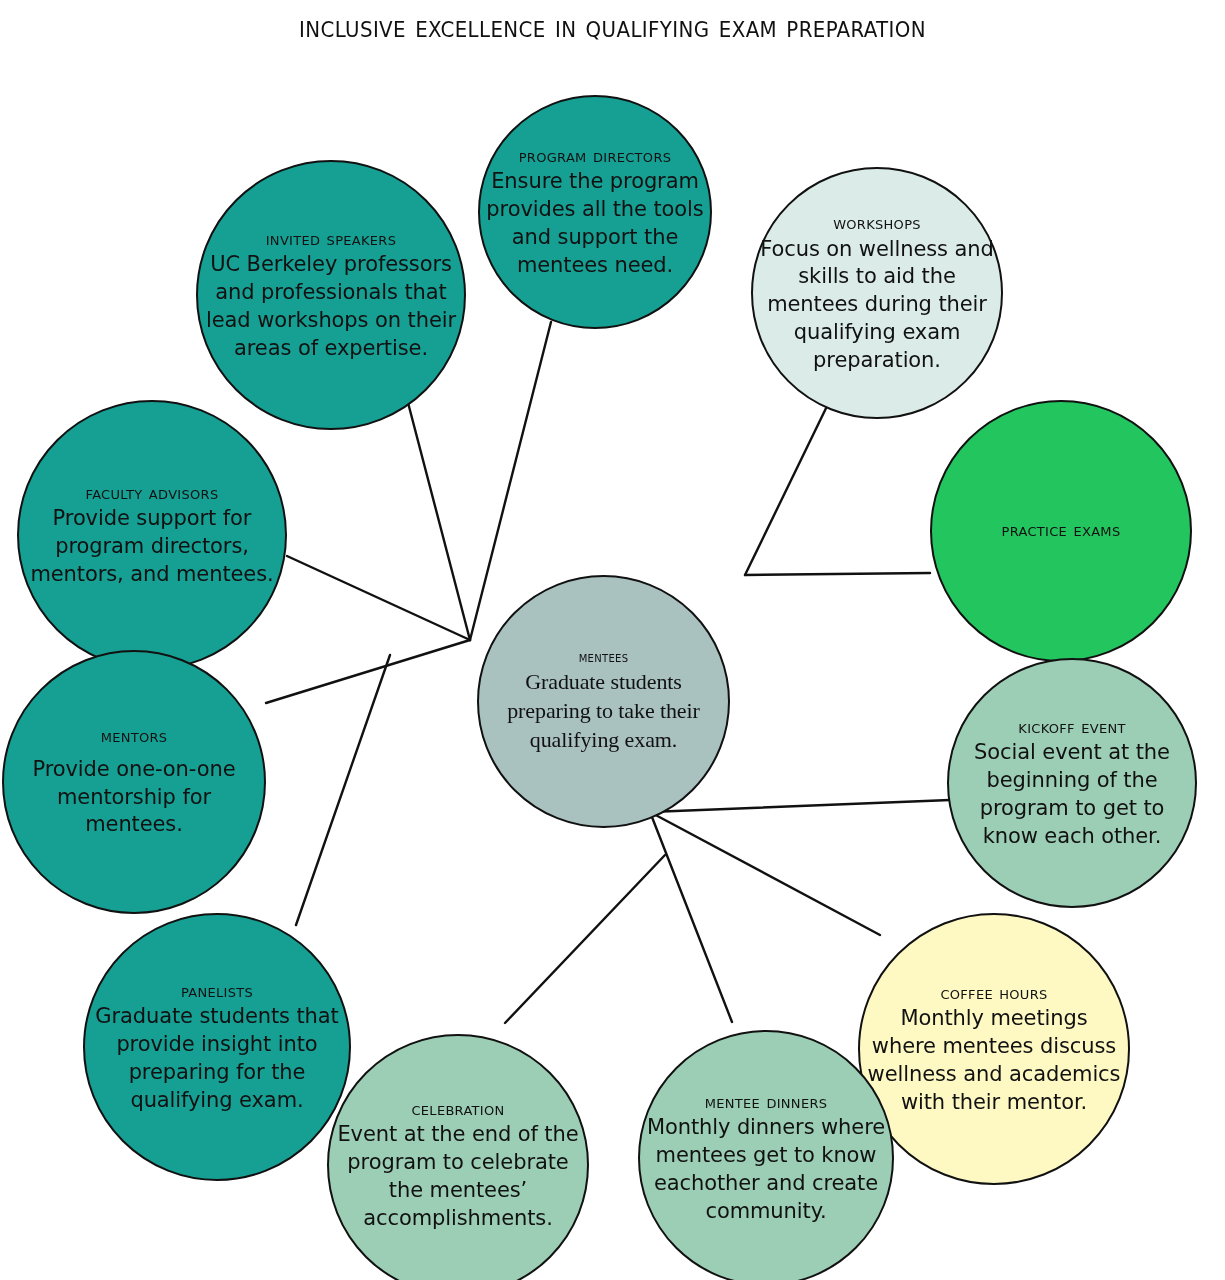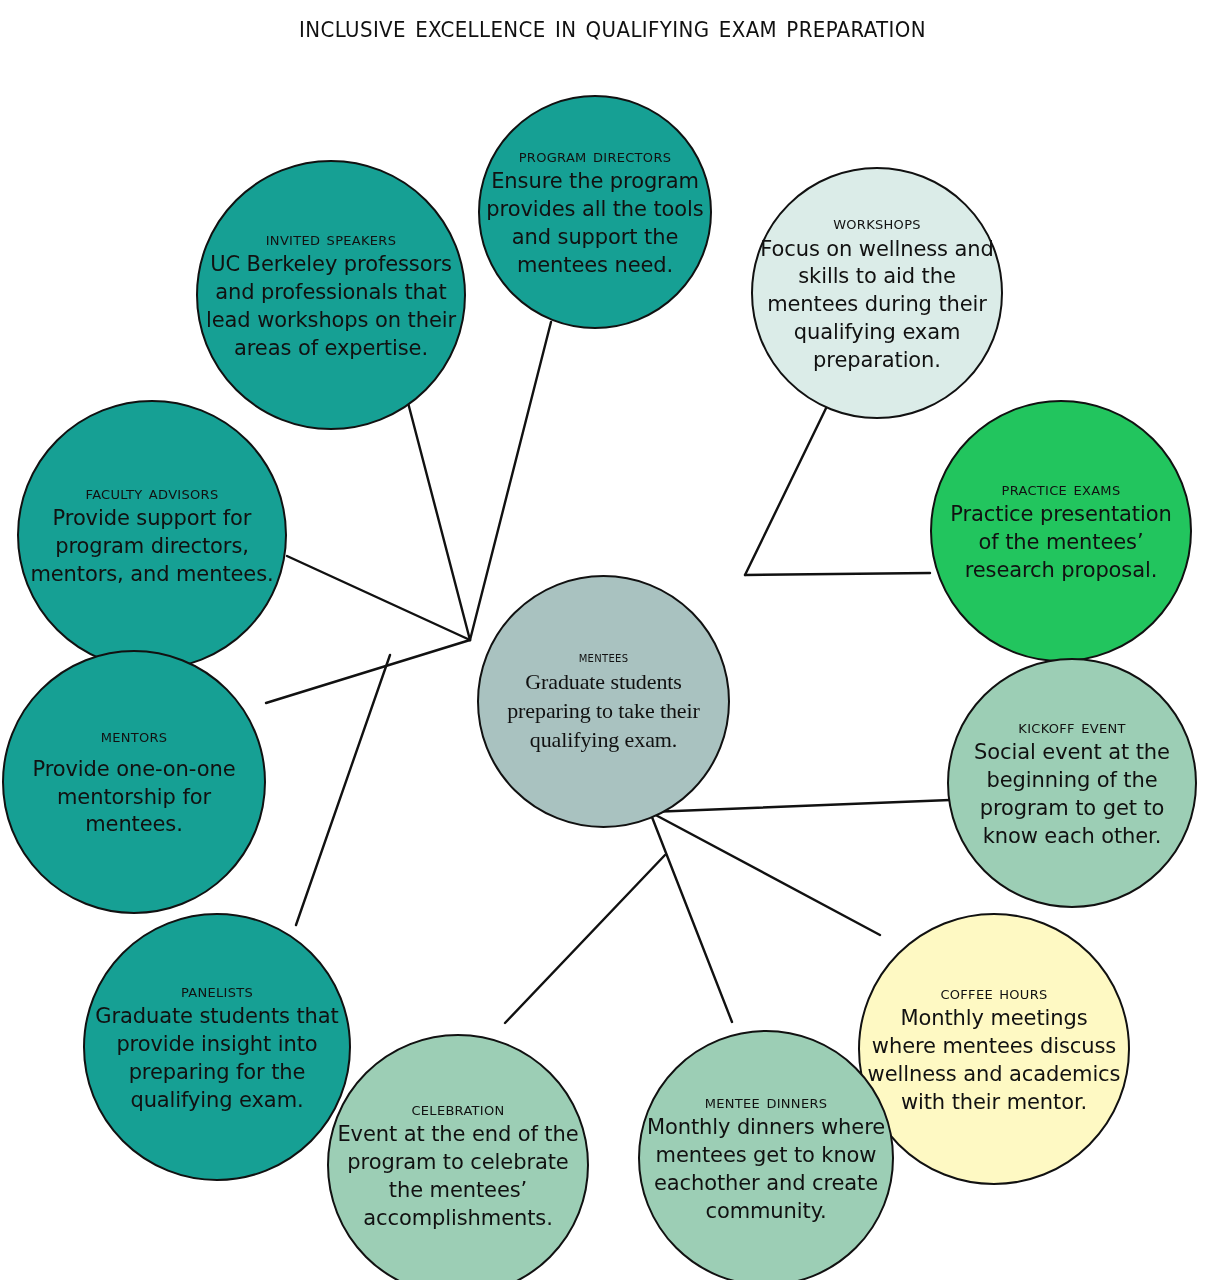--- a/index.html
+++ b/index.html
@@ -189,21 +189,20 @@
     <div class="node-desc">Graduate students that provide insight into preparing for the qualifying exam.</div>
   </div>
 
   <div class="node" id="node-workshops" style="background: rgb(219, 236, 232);">
     <div class="node-title">Workshops</div>
     <div class="node-desc">Focus on wellness and skills to aid the mentees during their qualifying exam preparation.</div>
   </div>
 
   <div class="node" id="node-practice-exams" style="background: #22c55e;">
     <div class="node-title">Practice exams</div>
-    <div class="node-desc">Practice presentation of the mentees’ research proposal.</div>
   </div>
 
   <div class="node" id="node-kickoff-event" style="background: rgb(156, 206, 181);">
     <div class="node-title">Kickoff event</div>
     <div class="node-desc">Social event at the beginning of the program to get to know each other.</div>
   </div>
 
   <div class="node" id="node-coffee-hours" style="background: #fef9c3; align-items: center;">
     <div class="node-title">Coffee hours</div>
     <div class="node-desc">Monthly meetings where mentees discuss wellness and academics with their mentor.</div>

